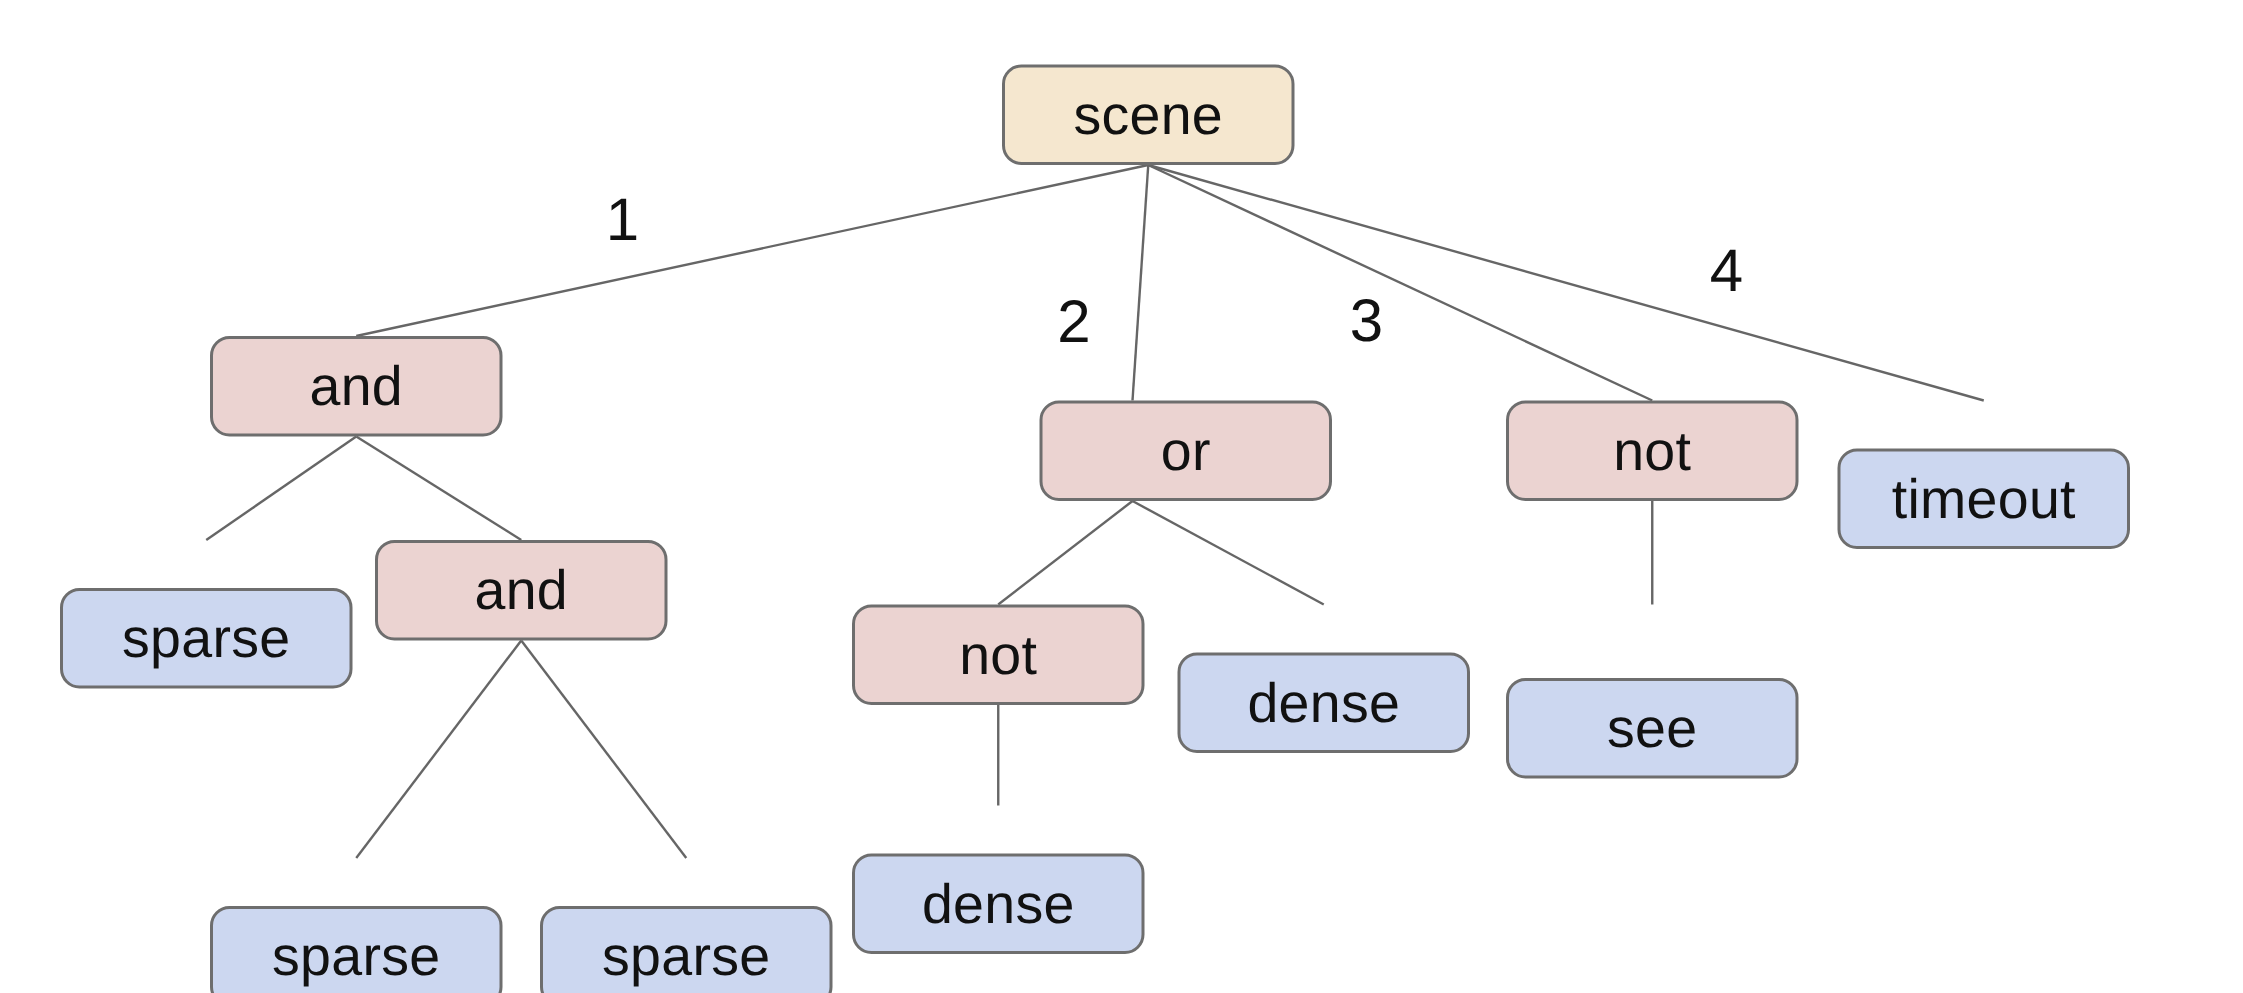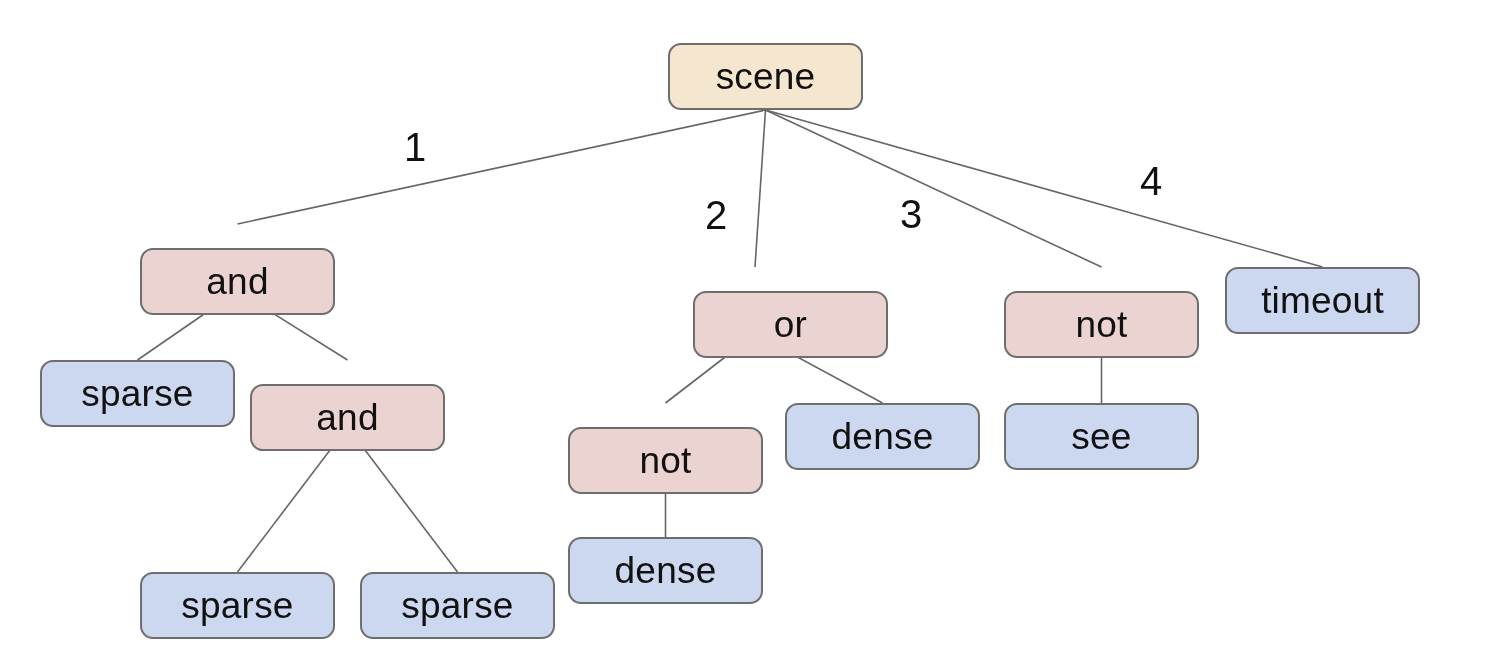--- a/index.html
+++ b/index.html
@@ -21,32 +21,32 @@
   #edges{position:absolute;left:0;top:0;width:1495px;height:662px;}
   #edges line{stroke:var(--edge);stroke-width:1.6px;}
   .node{
     position:absolute;width:195px;height:67px;box-sizing:border-box;
     border:2px solid var(--border);border-radius:13px;
     display:flex;align-items:center;justify-content:center;
     font-size:37px;line-height:1;color:var(--text);
     letter-spacing:0.2px;
   }
   .root{background:var(--root-fill);}
-  .operator{background:var(--op-fill);margin-top:24px;}
-  .leaf{background:var(--leaf-fill);}
+  .operator{background:var(--op-fill);}
+  .leaf{background:var(--leaf-fill);margin-top:32px;}
   .n-scene{left:668px;top:43px;}
   .n-and1{left:140px;top:224px;}
   .n-or1{left:693px;top:267px;}
   .n-not1{left:1004px;top:267px;}
   .n-timeout{left:1225px;top:267px;}
   .n-sparse1{left:40px;top:360px;}
   .n-and2{left:250px;top:360px;}
   .n-not2{left:568px;top:403px;}
   .n-dense1{left:785px;top:403px;}
-  .n-see{left:1004px;top:403px;}
+  .n-see{left:1004px;top:420px;}
   .n-sparse2{left:140px;top:572px;}
   .n-sparse3{left:360px;top:572px;}
   .n-dense2{left:568px;top:537px;}
   .edge-label{
     position:absolute;transform:translate(-50%,-50%);
     font-size:40px;line-height:1;color:var(--text);
   }
   .el-1{left:415px;top:147px;}
   .el-2{left:716px;top:215px;}
   .el-3{left:911px;top:214px;}

